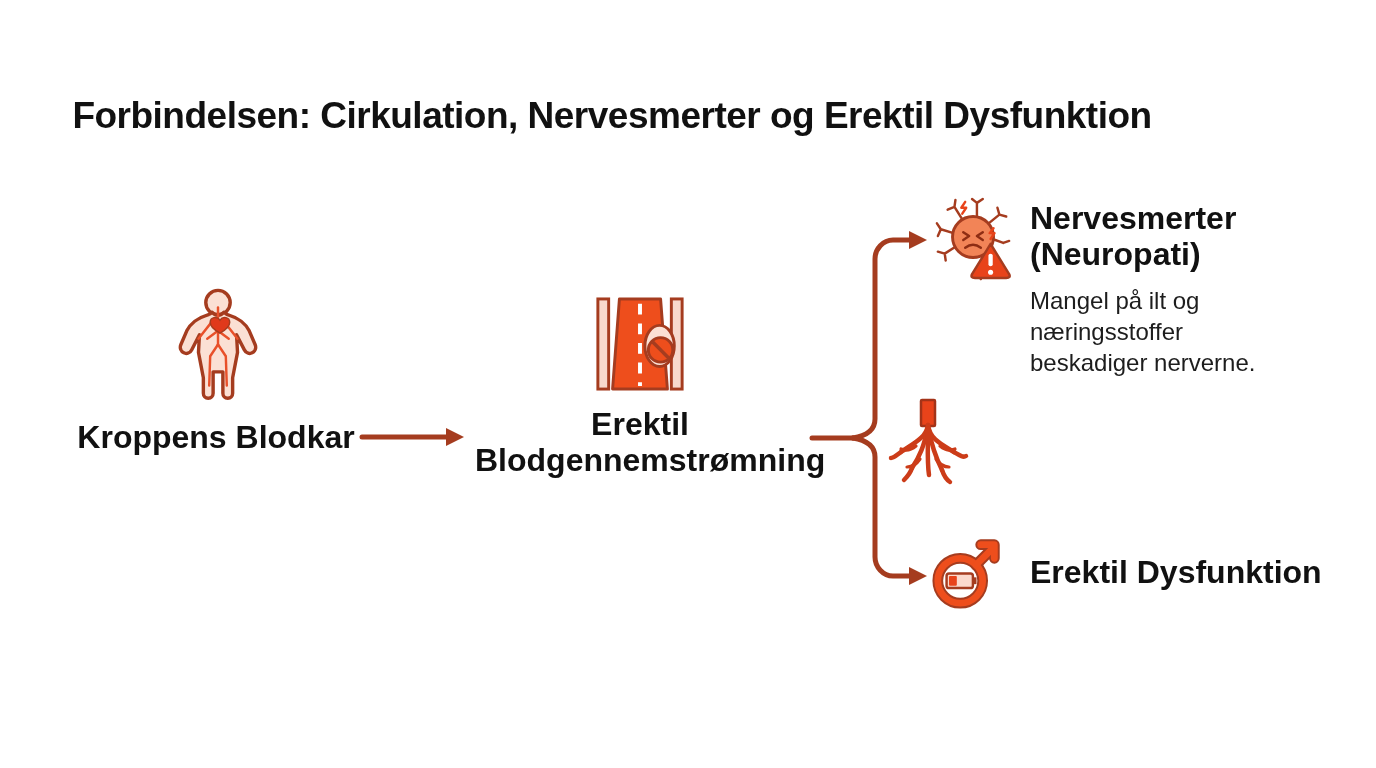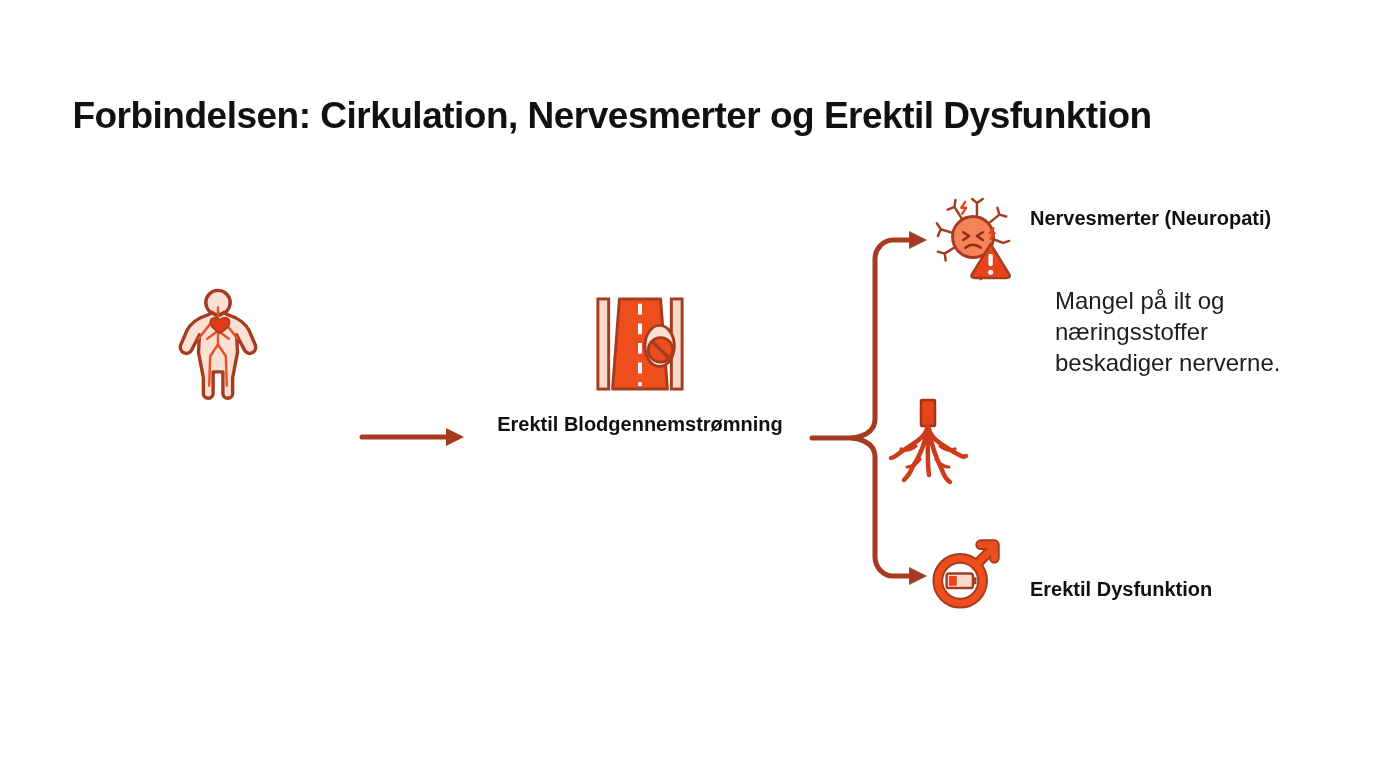--- a/index.html
+++ b/index.html
@@ -13,21 +13,21 @@
   }
   .abs{position:absolute;}
   .title{
     left:0;top:70px;width:1224px;
     text-align:center;
     font-size:37px;font-weight:700;
     letter-spacing:-0.5px;
     color:#111111;
   }
   .node-heading{
-    font-size:20px;font-weight:700;line-height:36px;
+    font-size:32px;font-weight:700;line-height:36px;
     color:#111111;
   }
   .node-body{
     font-size:24px;font-weight:400;line-height:31px;
     color:#1d1d1d;
   }
   .center{text-align:center;}
   .leftalign{text-align:left;}
   svg{display:block;}
 </style>
@@ -48,20 +48,21 @@
           <path d="M42 44 L53 52"></path>
         <path d="M37 33 L22 52"></path>
           <path d="M47 33 L62 52"></path>
         <path d="M42 58 L34 70 L33 100"></path>
           <path d="M42 58 L50 70 L51 100"></path>
       </g>
       <path d="M44 33 c3 -4.5 10 -3 10 2.3 0 4.5 -5.5 8.7 -10 11 -4.5 -2.3 -10 -6.5 -10 -11 0 -5.3 7 -6.8 10 -2.3 z" fill="#E0391B" stroke="#A53C1F" stroke-width="1.5"></path>
     </svg>
   </div>
 
+  <div class="abs node-heading center" style="left:60px;top:419px;width:312px;">Kroppens Blodkar</div>
 
 
   <div class="abs" style="left:358px;top:423px;width:112px;height:28px;">
     <svg width="112" height="28" viewBox="0 0 112 28">
       <path d="M4 14 H88" stroke="#A53C1F" stroke-width="5" stroke-linecap="round"></path>
       <polygon points="88,5 106,14 88,23" fill="#A53C1F"></polygon>
     </svg>
   </div>
 
   <div class="abs" style="left:594px;top:296px;width:92px;height:96px;">
@@ -113,21 +114,21 @@
         <path d="M62 33 L58 38 L63 38 L59 44"></path>
       </g>
       <path d="M59 49 L78 80 Q80 84 75 84 L43 84 Q38 84 40 80 Z" fill="#E8431A" stroke="#A53C1F" stroke-width="2.5" stroke-linejoin="round"></path>
       <rect x="56.8" y="59" width="4.4" height="13" rx="2.2" fill="#ffffff"></rect>
       <circle cx="59" cy="78" r="2.6" fill="#ffffff"></circle>
     </svg>
   </div>
 
   <div class="abs node-heading leftalign" style="left:1030px;top:200px;width:250px;">Nervesmerter (Neuropati)</div>
 
-  <div class="abs node-body leftalign" style="left:1030px;top:285px;width:250px;margin-left:25px;">Mangel på ilt og næringsstoffer beskadiger nerverne.</div>
+  <div class="abs node-body leftalign" style="left:1030px;top:285px;width:250px;">Mangel på ilt og næringsstoffer beskadiger nerverne.</div>
 
   <div class="abs" style="left:886px;top:398px;width:84px;height:88px;">
     <svg width="84" height="88" viewBox="0 0 84 88">
       <rect x="35" y="2" width="14" height="26" rx="1" fill="#E8431A" stroke="#A33318" stroke-width="2.5"></rect>
       <g stroke="#CC3C19" stroke-width="4.5" fill="none" stroke-linecap="round">
         <path d="M42 27 C40 40 28 45 15 54"></path>
         <path d="M15 54 C11 57 8 60 5 60"></path>
         <path d="M42 27 C44 42 57 47 68 54"></path>
         <path d="M68 54 C73 57 77 60 80 58"></path>
         <path d="M42 29 C38 48 34 58 26 70"></path>
@@ -157,16 +158,16 @@
         <circle cx="31" cy="51" r="23" stroke-width="7"></circle>
         <path d="M47 35 L64 18" stroke-width="7" stroke-linecap="round"></path>
         <path d="M52 14 H66 V28" stroke-width="7" stroke-linejoin="round" stroke-linecap="round"></path>
       </g>
       <rect x="17" y="43.5" width="27" height="15" rx="2.5" fill="#FBD9CC" stroke="#A53C1F" stroke-width="2.5"></rect>
       <rect x="19.5" y="46" width="8" height="10" rx="1" fill="#E8431A"></rect>
       <rect x="44.5" y="47.5" width="3.2" height="7" fill="#A53C1F"></rect>
     </svg>
   </div>
 
-  <div class="abs node-heading leftalign" style="left:1030px;top:554px;width:330px;margin-top:17px;">Erektil Dysfunktion</div>
+  <div class="abs node-heading leftalign" style="left:1030px;top:554px;width:330px;">Erektil Dysfunktion</div>
 
 
 </div>
 
 </body></html>

